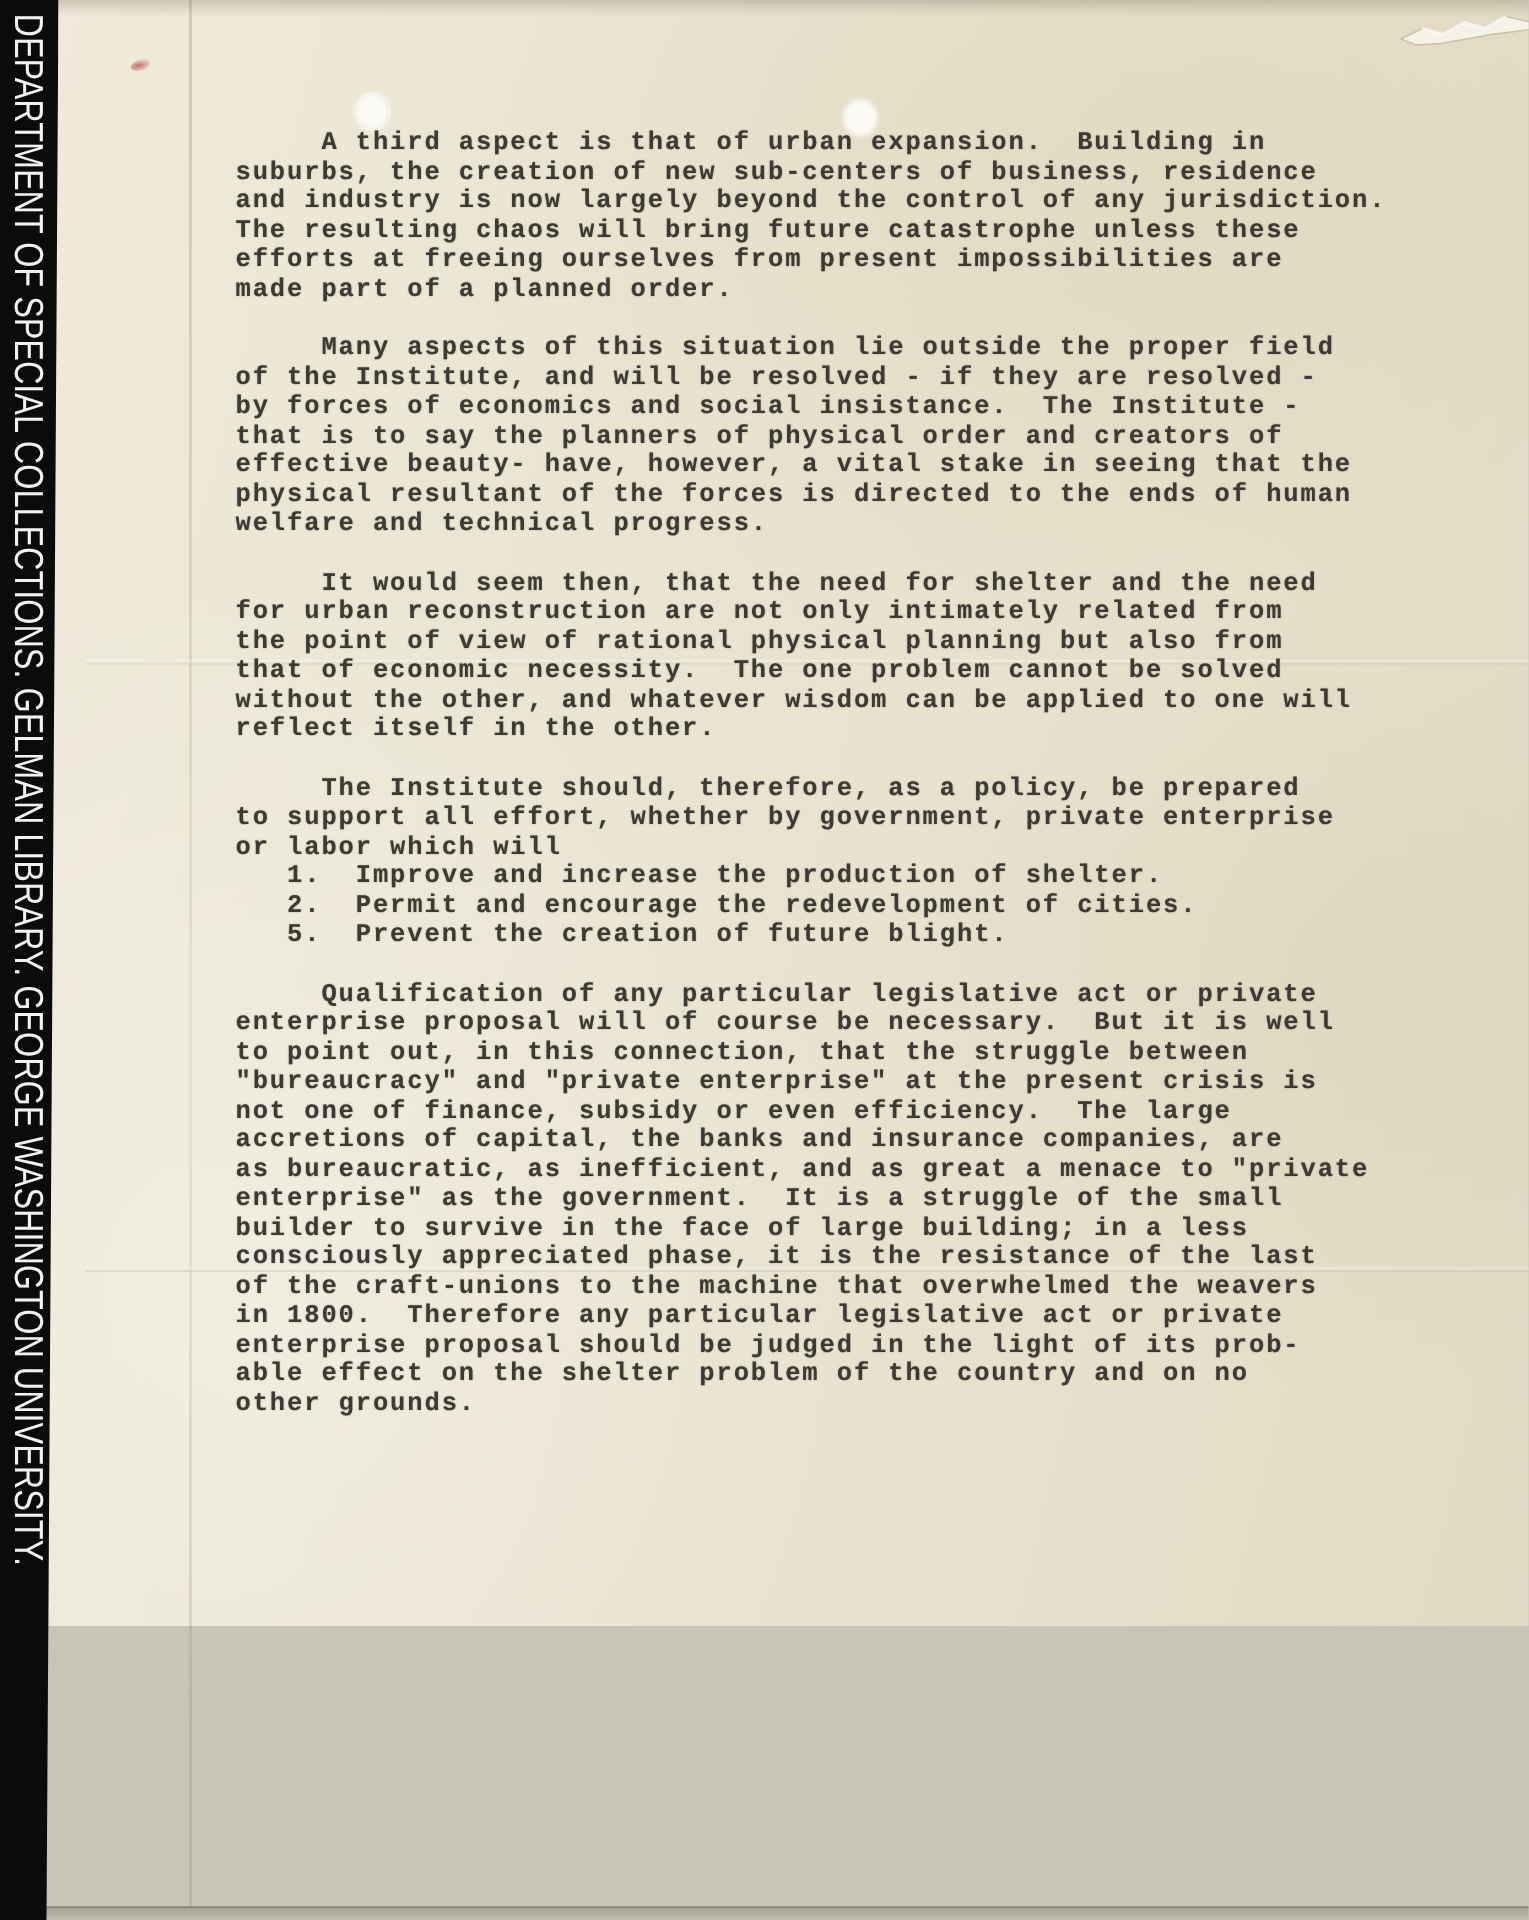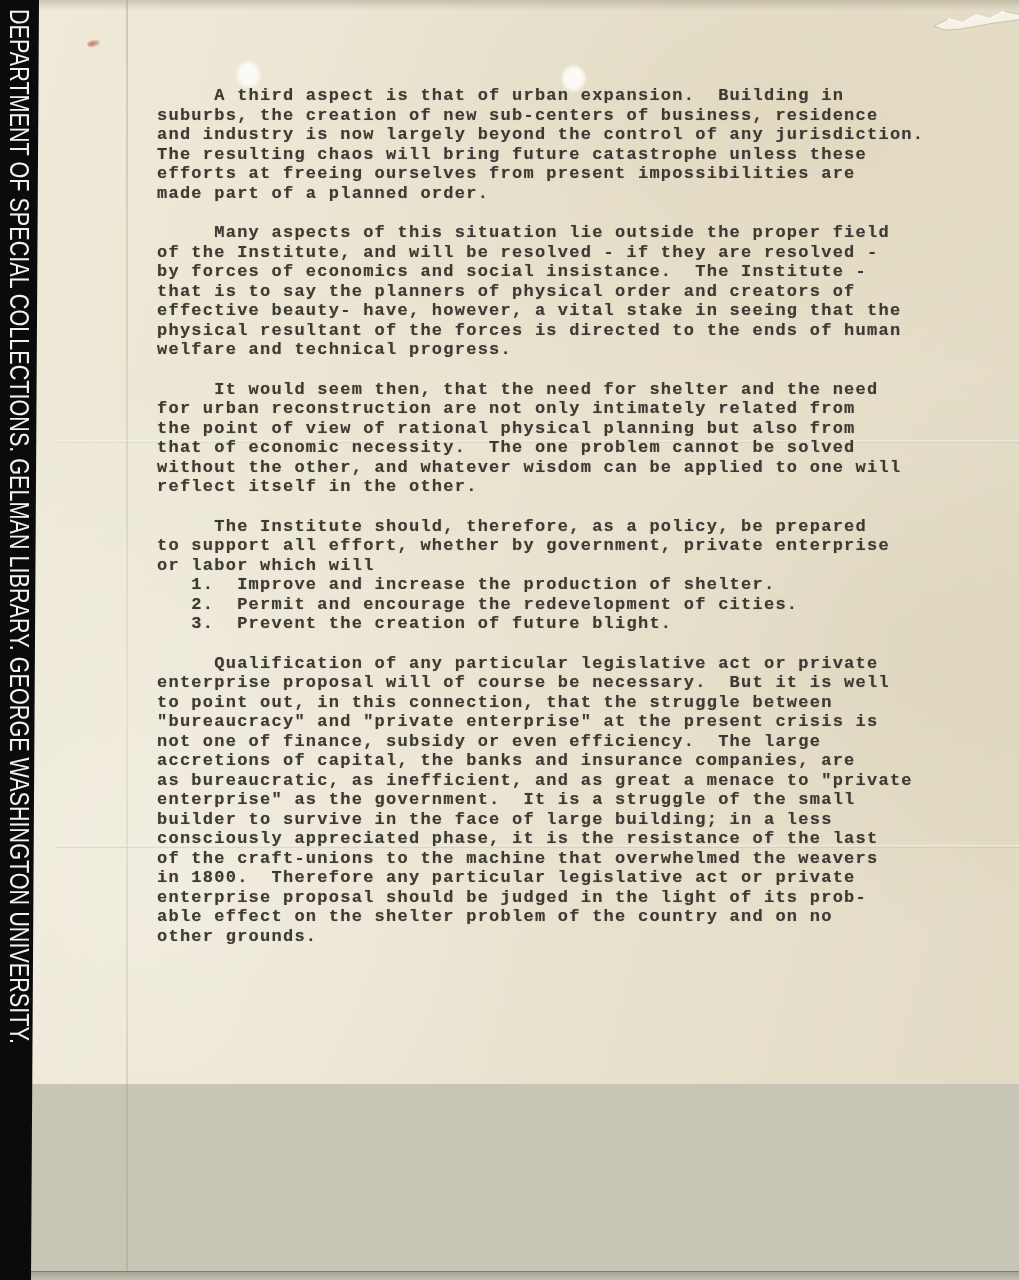--- a/index.html
+++ b/index.html
@@ -152,21 +152,21 @@
 for urban reconstruction are not only intimately related from
 the point of view of rational physical planning but also from
 that of economic necessity.  The one problem cannot be solved
 without the other, and whatever wisdom can be applied to one will
 reflect itself in the other.</div>
     <div class="para">     The Institute should, therefore, as a policy, be prepared
 to support all effort, whether by government, private enterprise
 or labor which will
    1.  Improve and increase the production of shelter.
    2.  Permit and encourage the redevelopment of cities.
-   3.  Prevent the creation of future blight.</div>
+   5.  Prevent the creation of future blight.</div>
     <div class="para">     Qualification of any particular legislative act or private
 enterprise proposal will of course be necessary.  But it is well
 to point out, in this connection, that the struggle between
 "bureaucracy" and "private enterprise" at the present crisis is
 not one of finance, subsidy or even efficiency.  The large
 accretions of capital, the banks and insurance companies, are
 as bureaucratic, as inefficient, and as great a menace to "private
 enterprise" as the government.  It is a struggle of the small
 builder to survive in the face of large building; in a less
 consciously appreciated phase, it is the resistance of the last

